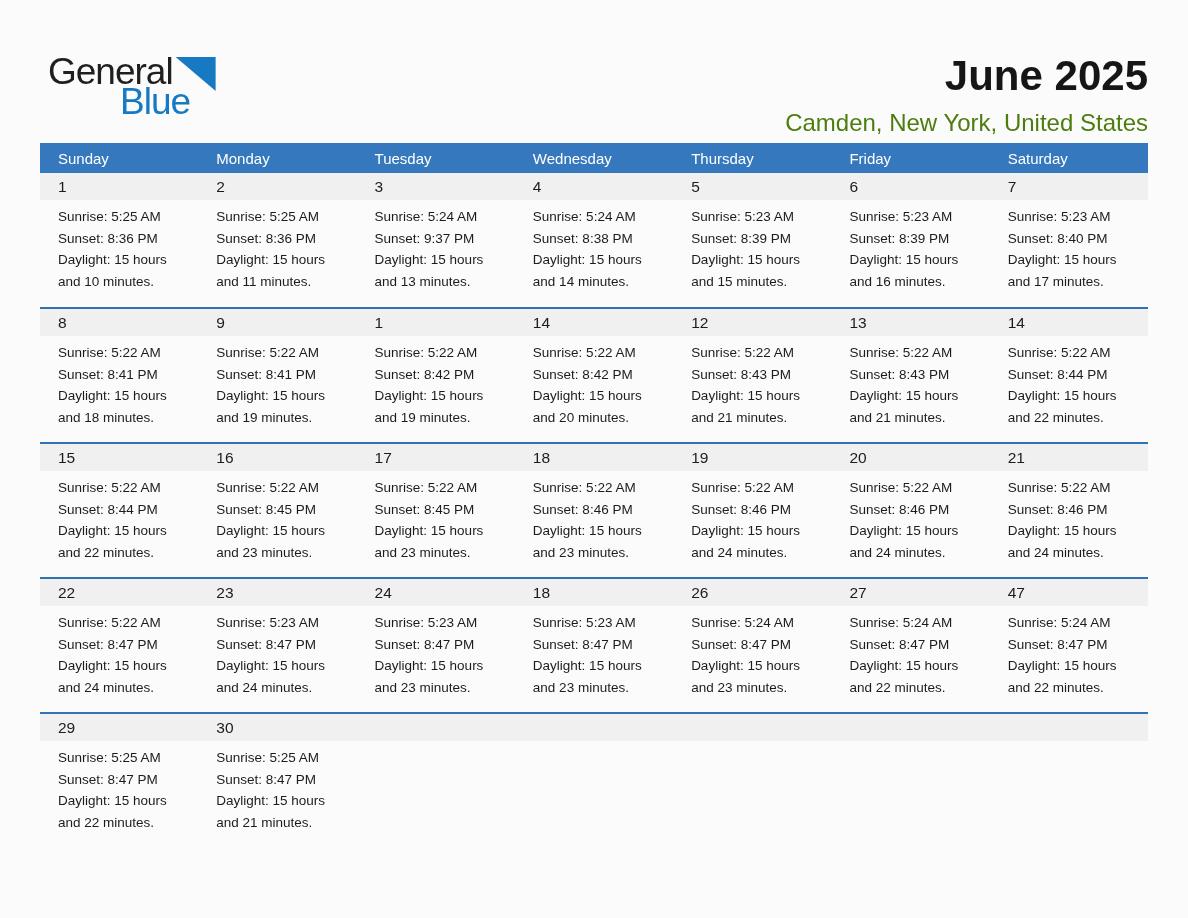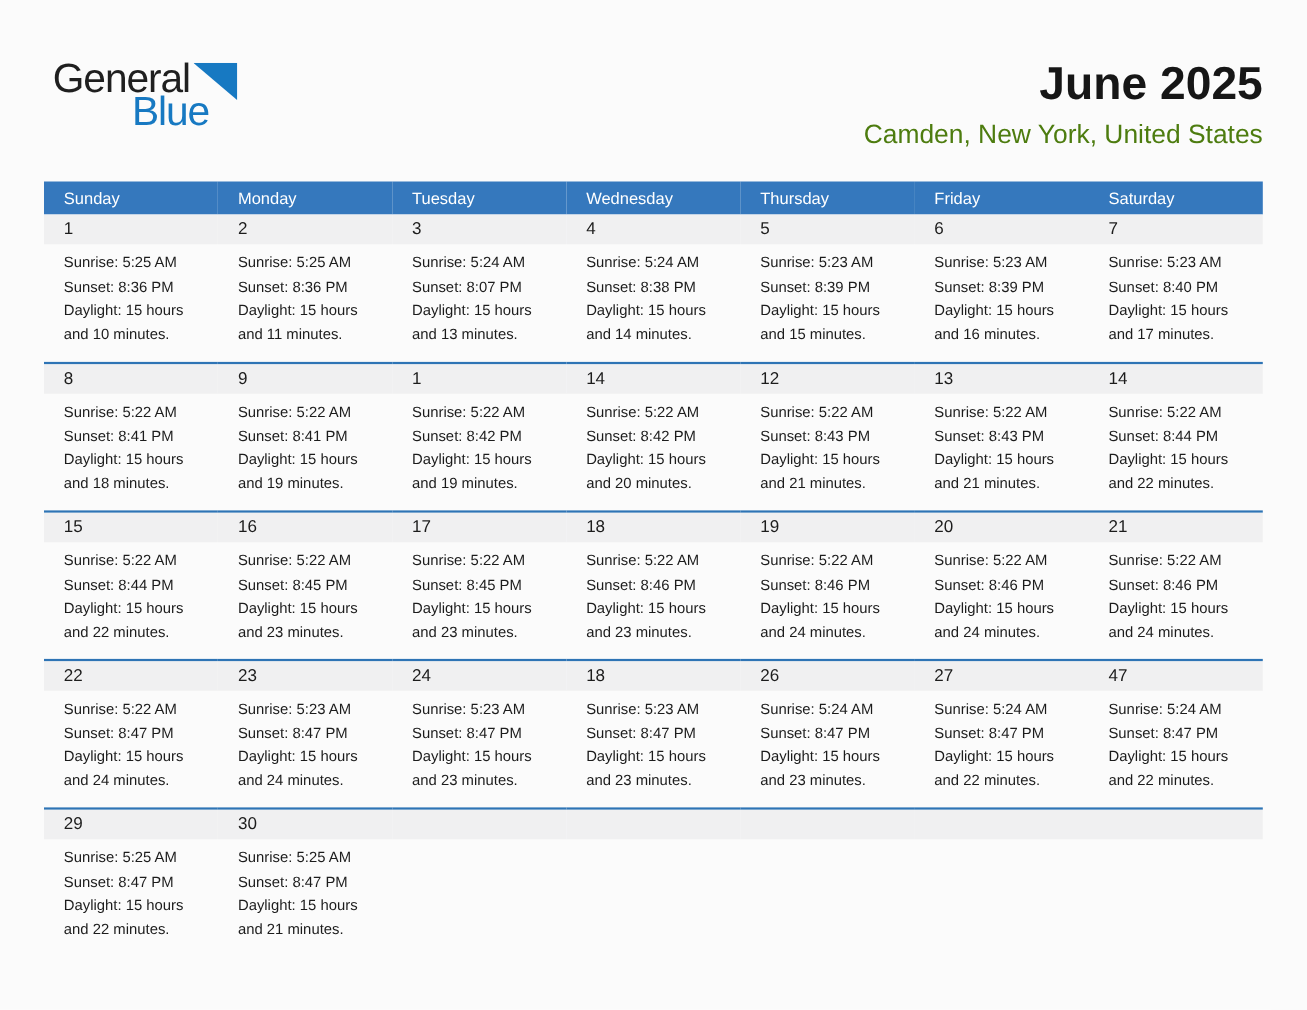--- a/index.html
+++ b/index.html
@@ -29,21 +29,21 @@
   .logo-blue {
     font-size:37px; line-height:30px; letter-spacing:-1px;
     color:var(--logo_blue,#1779C2); font-weight:400;
     margin-left:72px; margin-top:-4px;
   }
   .titles { position:absolute; right:40px; top:50px; text-align:right; }
   .title { font-size:42px; font-weight:700; line-height:52px; color:#161616; }
   .subtitle { font-size:24px; font-weight:400; line-height:30px; margin-top:6px; color:#4d7c0f; }
 
   
-  .cal-wrap { position:absolute; left:40px; top:165px; width:1108px; }
+  .cal-wrap { position:absolute; left:40px; top:143px; width:1108px; }
   table.cal {
     width:1108px; border-collapse:collapse; table-layout:fixed;
   }
   table.cal th {
     background:var(--header_blue,#3578BD);
     color:#fff; font-weight:400; font-size:15px;
     text-align:left; height:30px; padding:0 0 0 18px;
     vertical-align:middle;
   }
   table.cal td {
@@ -109,21 +109,21 @@
               <div class="cell-info">
                 <div class="cell-line">Sunrise: 5:25 AM</div>
                 <div class="cell-line">Sunset: 8:36 PM</div>
                 <div class="cell-line">Daylight: 15 hours and 11 minutes.</div>
               </div>
             </td>
             <td>
               <div class="num-band">3</div>
               <div class="cell-info">
                 <div class="cell-line">Sunrise: 5:24 AM</div>
-                <div class="cell-line">Sunset: 8:07 PM</div>
+                <div class="cell-line">Sunset: 9:37 PM</div>
                 <div class="cell-line">Daylight: 15 hours and 13 minutes.</div>
               </div>
             </td>
             <td>
               <div class="num-band">4</div>
               <div class="cell-info">
                 <div class="cell-line">Sunrise: 5:24 AM</div>
                 <div class="cell-line">Sunset: 8:38 PM</div>
                 <div class="cell-line">Daylight: 15 hours and 14 minutes.</div>
               </div>

